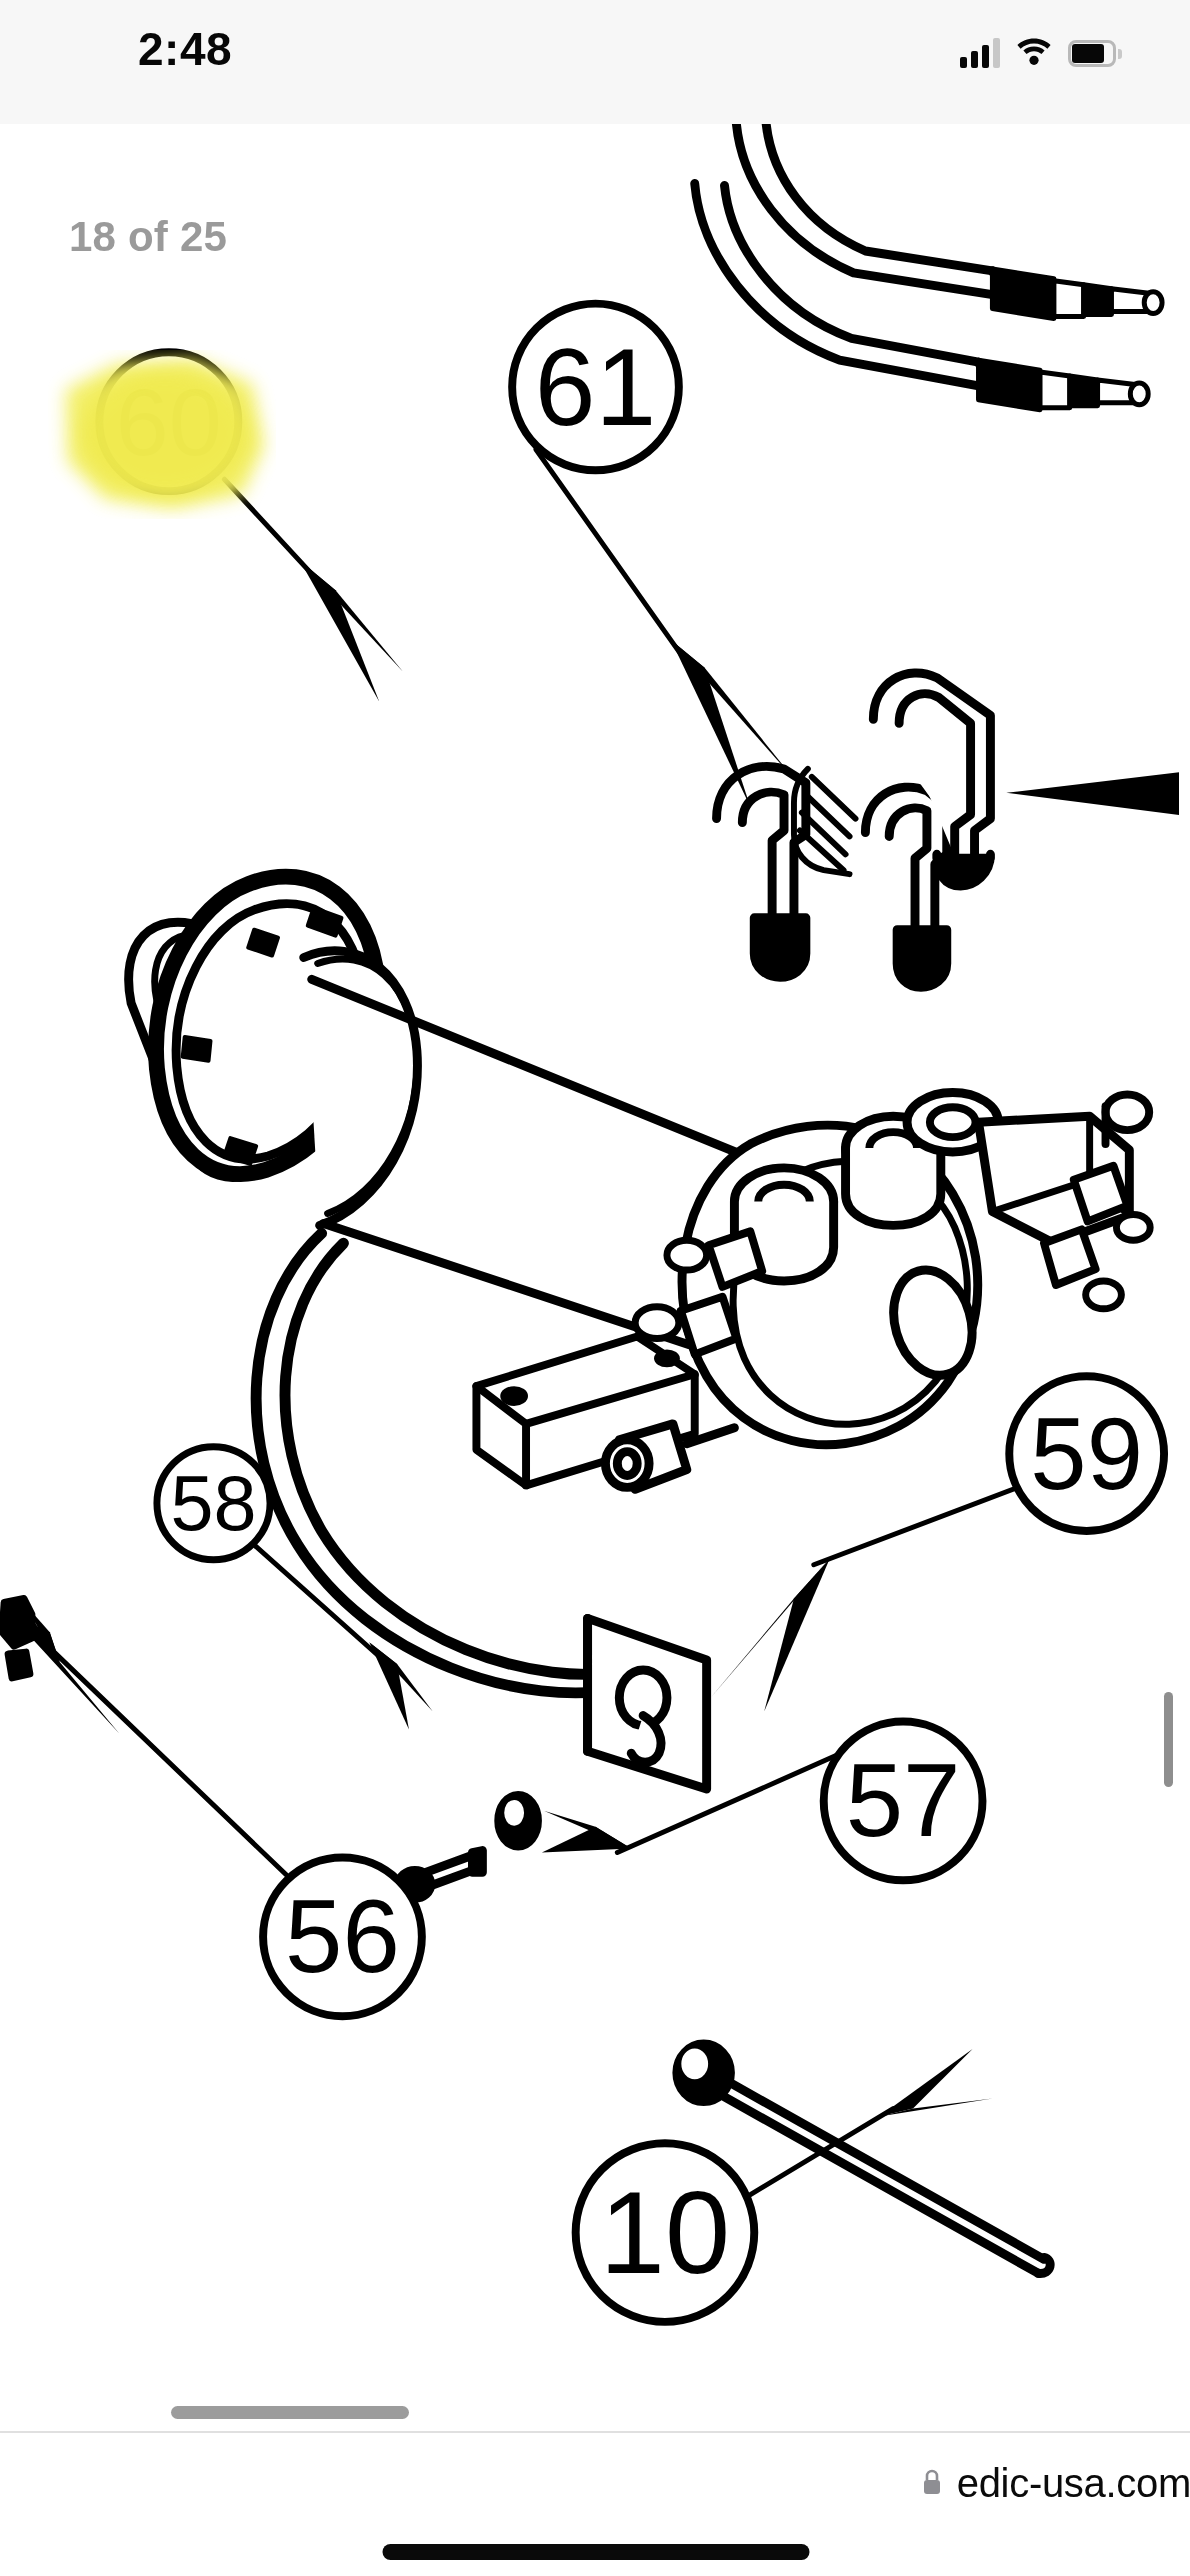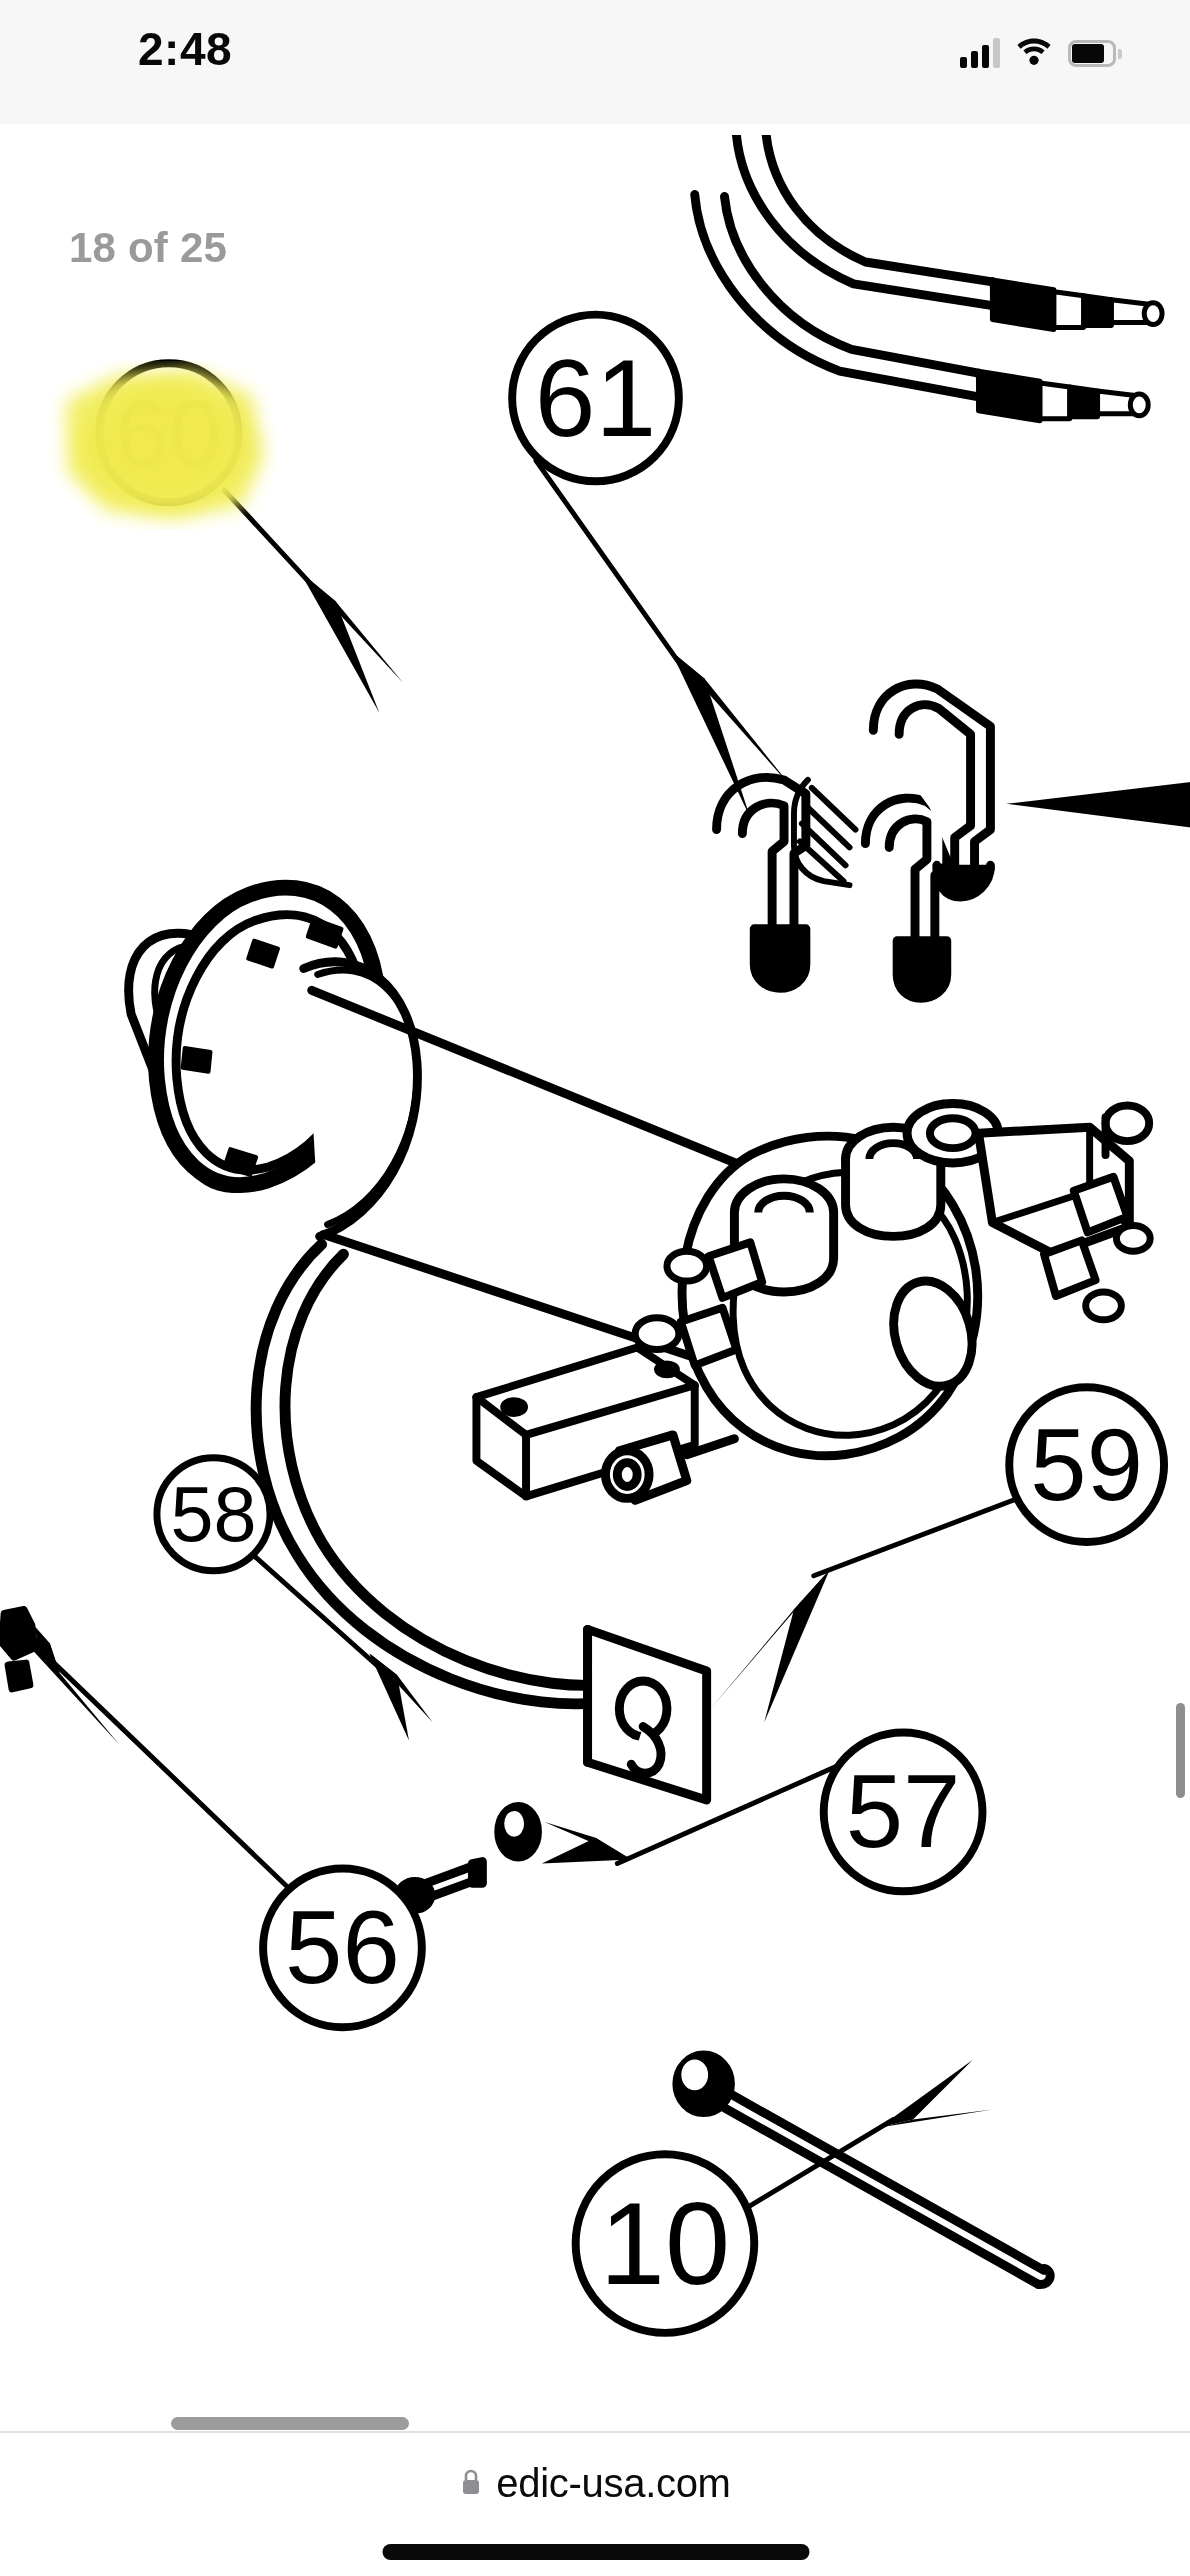--- a/index.html
+++ b/index.html
@@ -69,26 +69,25 @@
   .battery-icon .cap {
     position: absolute; right: 0; top: 9px;
     width: 4px; height: 10px;
     background: #c9c9c9;
     border-radius: 0 3px 3px 0;
   }
 
   
   .page-area {
     position: absolute;
-    left: 0; top: 135px;
+    left: 0; top: 124px;
     width: 1179px;
     height: 2307px;
     background: #ffffff;
     overflow: hidden;
-    padding-left: 12px;
   }
   .page-counter {
     position: absolute;
     left: 69px; top: 89px;
     font-size: 42px;
     font-weight: 600;
     color: #9a9a9a;
     letter-spacing: 0.2px;
   }
 
@@ -140,21 +139,21 @@
     background: #ffffff;
     border-top: 2px solid #e0e0e0;
     z-index: 30;
   }
   .url-row {
     position: absolute;
     left: 0; top: 28px;
     width: 1191px;
     display: flex;
     align-items: center;
-    justify-content: center;
+    justify-content: flex-end;
     gap: 14px;
   }
   .lock-icon { width: 22px; height: 28px; }
   .url-text {
     font-size: 40px;
     color: #0b0b0b;
     letter-spacing: -0.3px;
   }
   .home-indicator {
     position: absolute;

